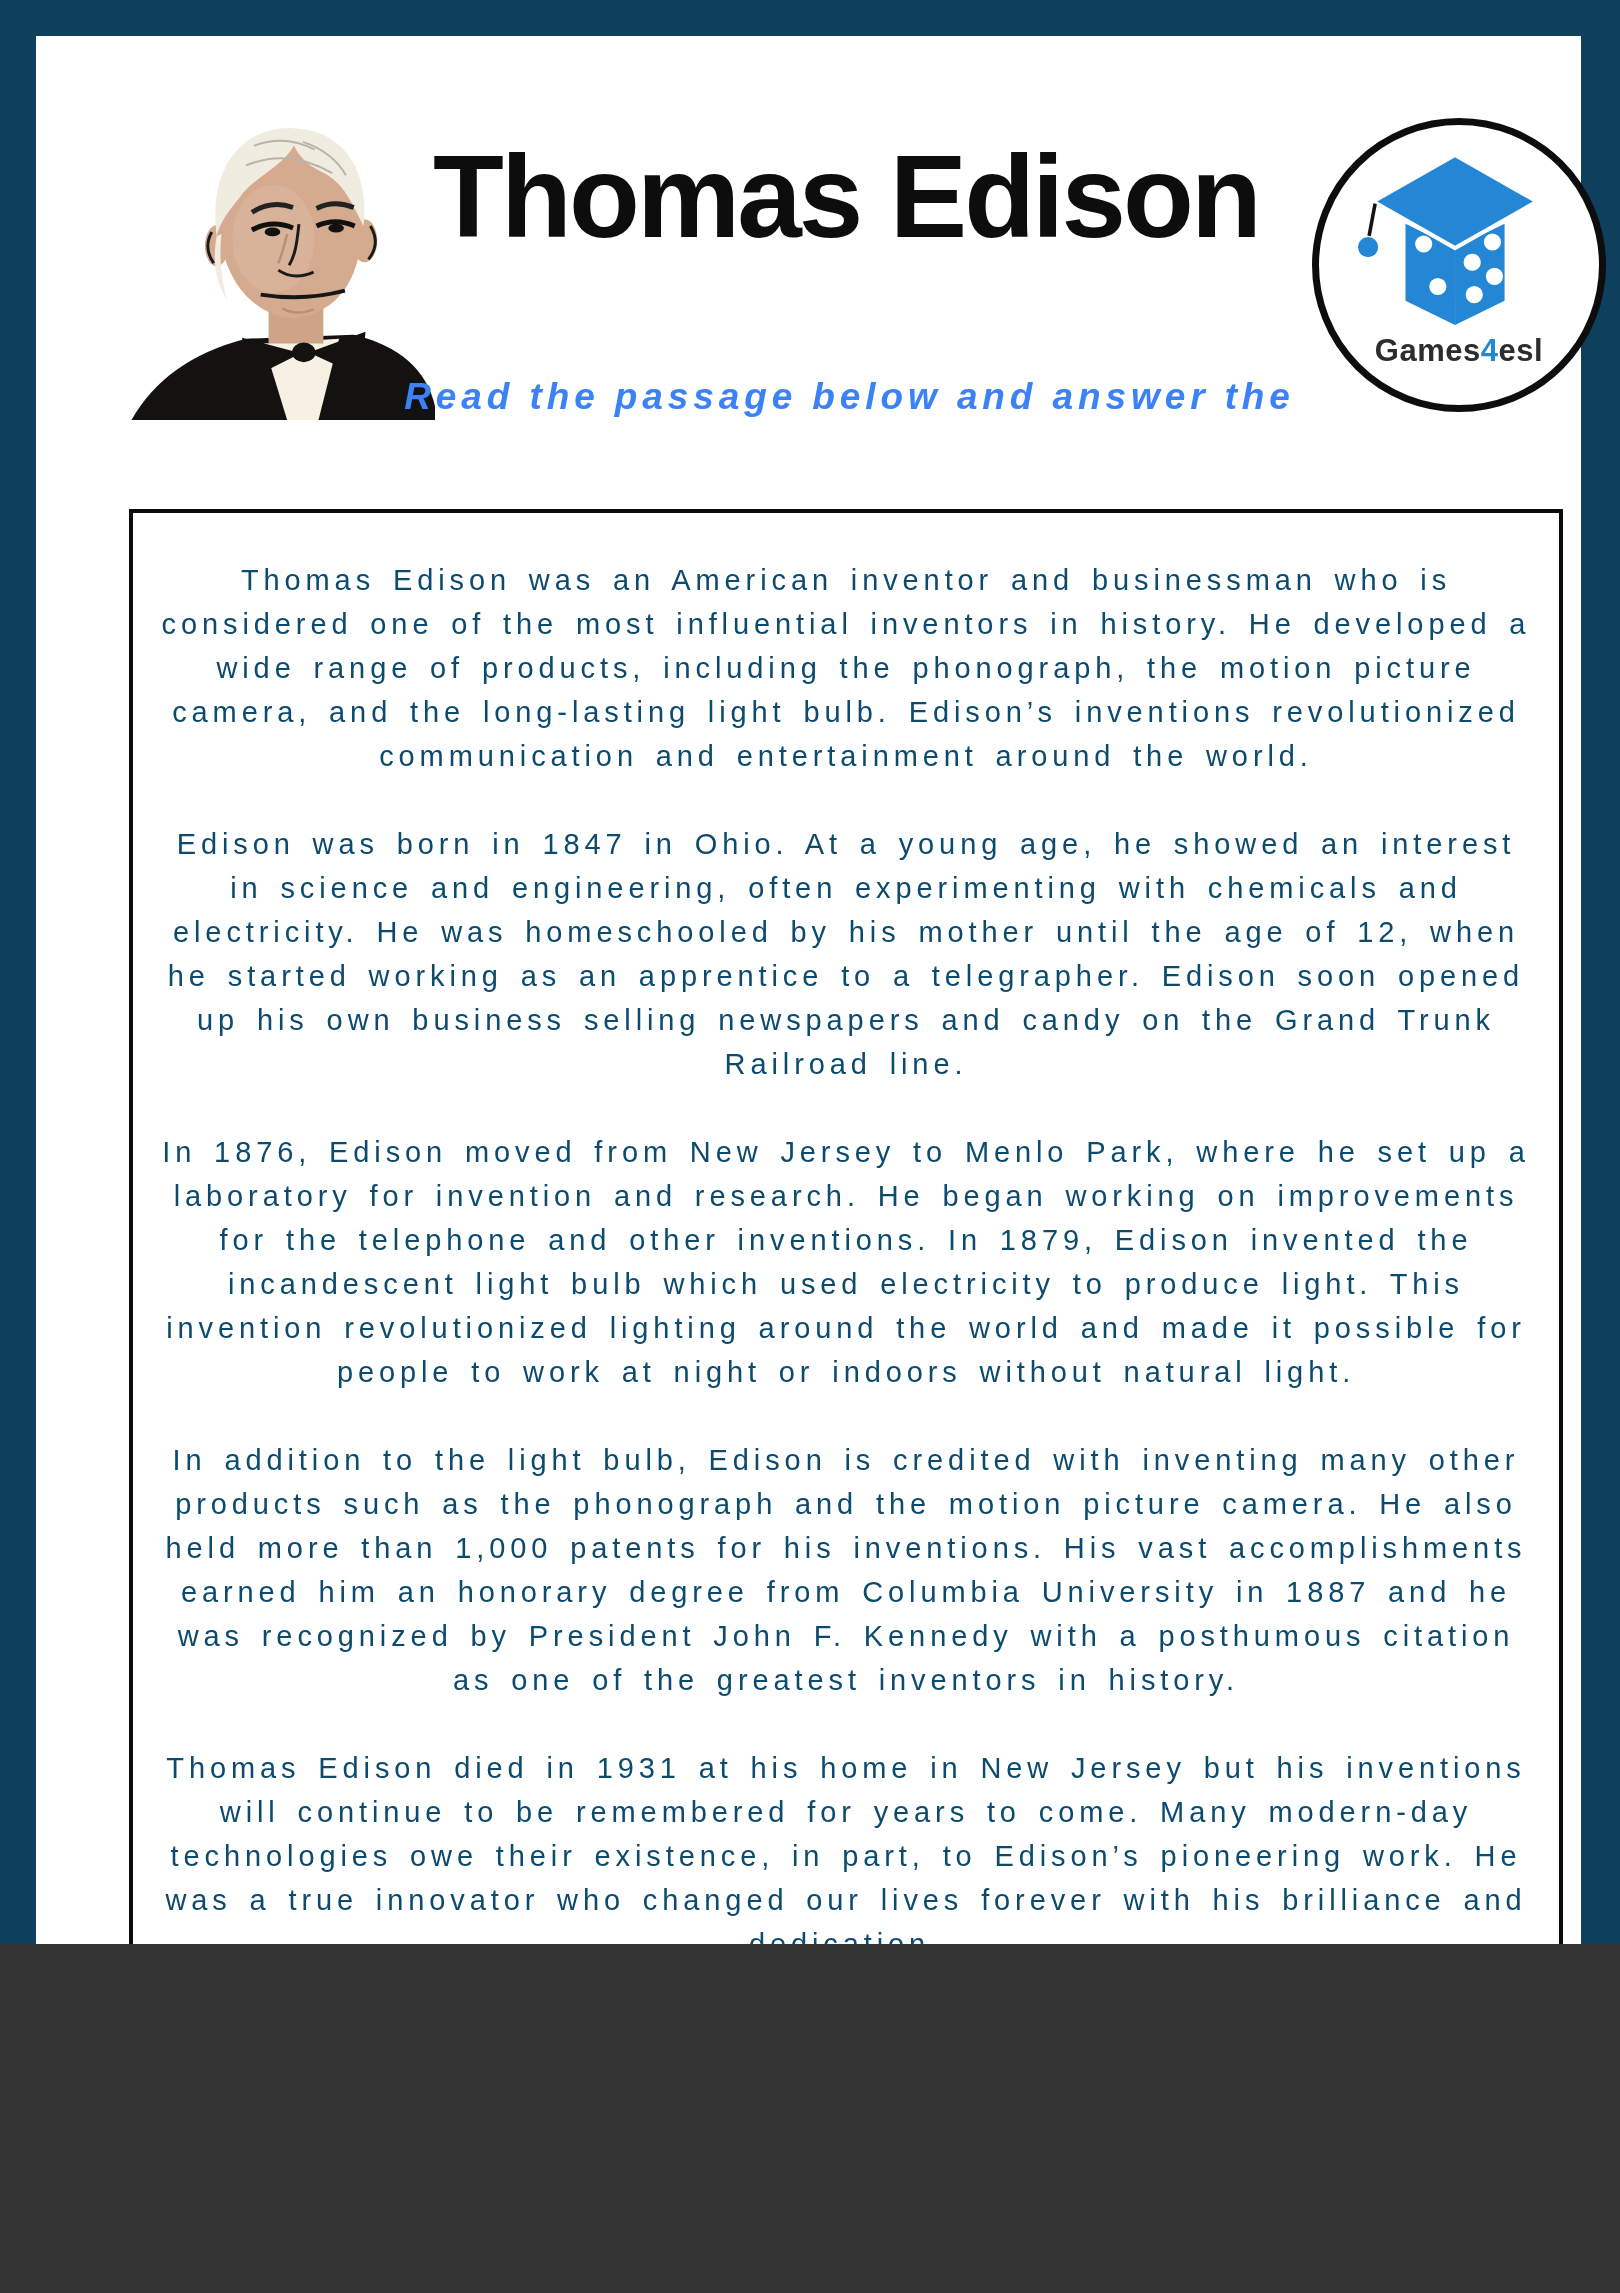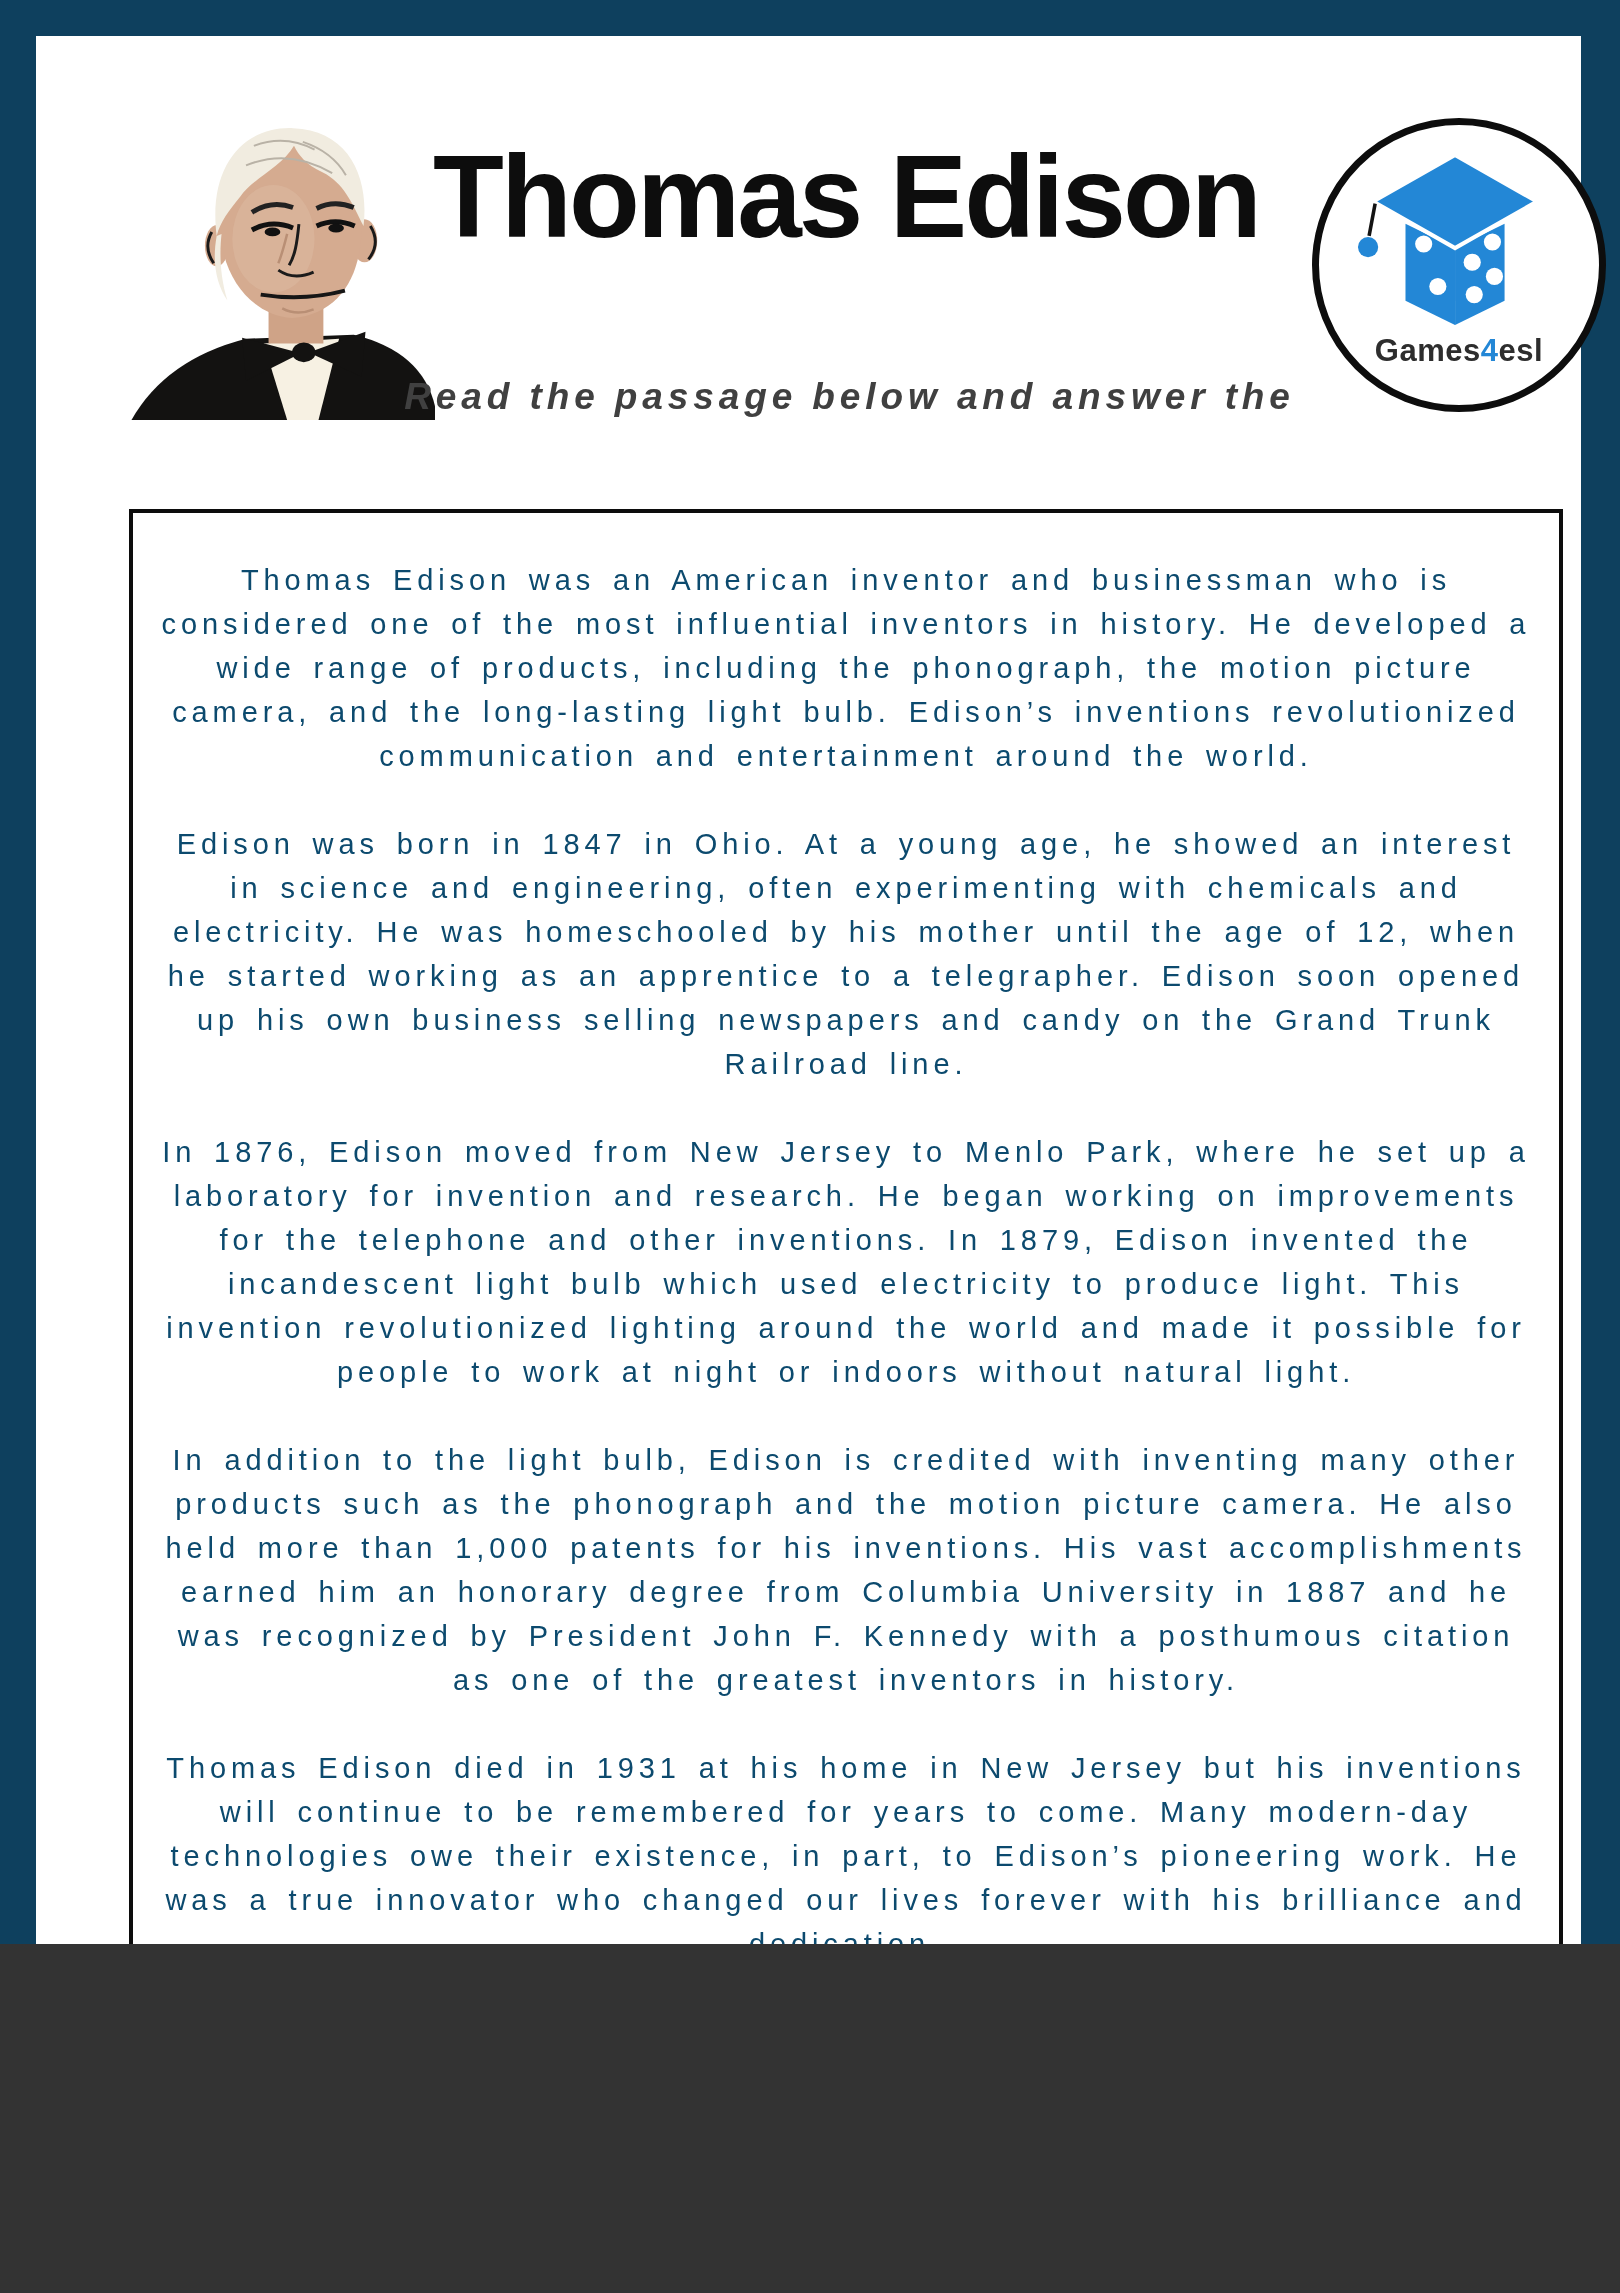--- a/index.html
+++ b/index.html
@@ -82,21 +82,21 @@
     position: absolute;
     left: 196px;
     top: 325px;
     width: 1235px;
     text-align: center;
     font-size: 37px;
     font-weight: 700;
     font-style: italic;
     letter-spacing: 4.9px;
     line-height: 71px;
-    color: #404040;
+    color: #3b82f6;
   }
 
   
   .passage-box {
     position: absolute;
     left: 93px;
     top: 473px;
     width: 1434px;
     height: 1639px;
     border: 4.9px solid #0c0c0c;

